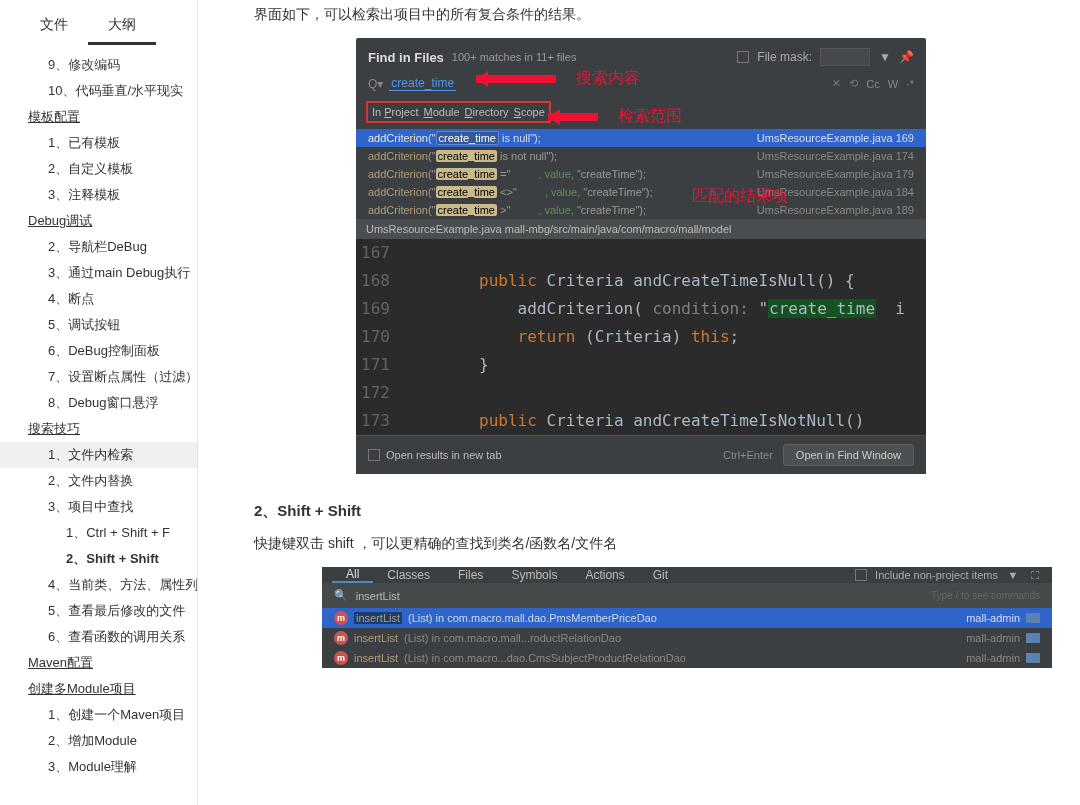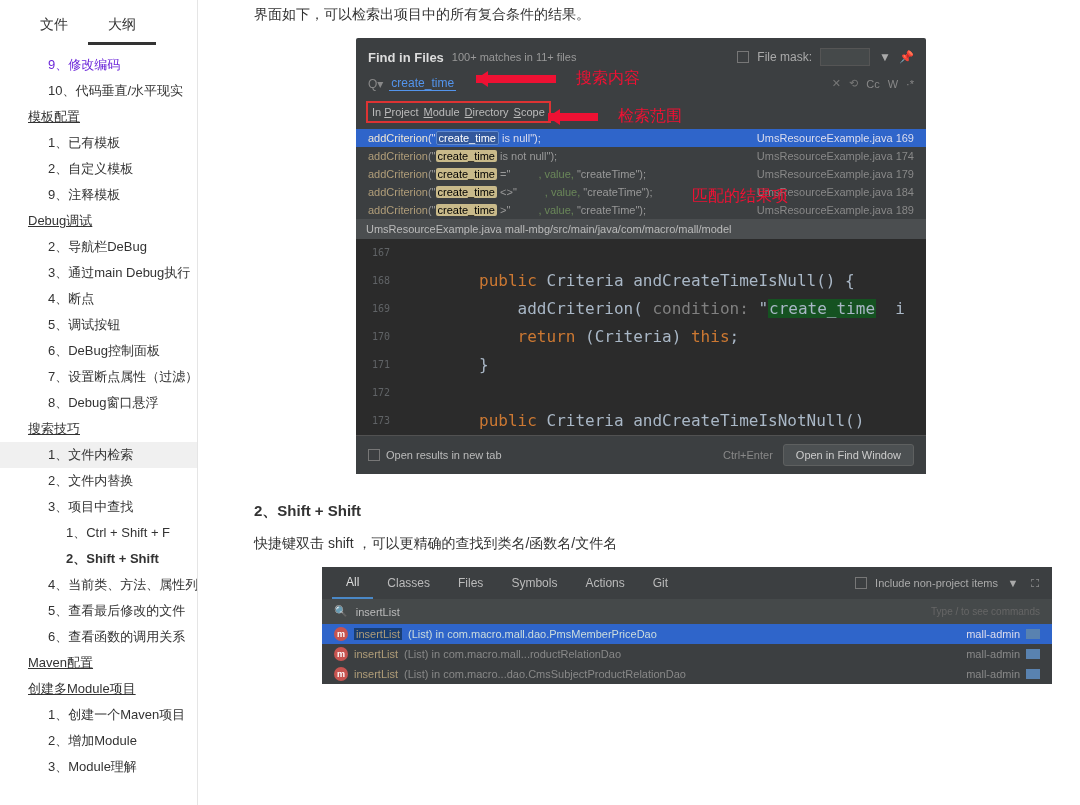--- a/index.html
+++ b/index.html
@@ -51,40 +51,40 @@
     .ide-result-match { background: #c9ba8a; color: #000; padding: 0 2px; border-radius: 2px; }
     .ide-result.hl .ide-result-match { background: #33589c; color: #fff; border: 1px solid #5d88cf; }
     .ide-result-rest { color: #999; }
     .ide-result.hl .ide-result-rest { color: #dde; }
     .ide-result-str { color: #6a8759; margin-left: 28px; }
     .ide-result-file { color: #888; font-size: 11px; }
     .ide-result.hl .ide-result-file { color: #dde; }
     .ide-path { background: #4b4e50; padding: 4px 10px; font-size: 11px; color: #bbb; }
     .ide-code { font-family: "Consolas", monospace; background: #2b2b2b; font-size: 16px; }
     .ide-code-line { display: flex; padding: 2px 0; line-height: 24px; }
-    .ide-gutter { width: 46px; text-align: right; padding-right: 12px; color: #606366; font-size: 10px; }
+    .ide-gutter { width: 46px; text-align: right; padding-right: 12px; color: #606366; font-size: 16px; }
     .ide-code-content { flex: 1; white-space: pre; color: #a9b7c6; }
     .kw { color: #cc7832; }
     .cmt { color: #808080; }
     .hl-green { background: #155221; padding: 0 1px; }
     .ide-footer { display: flex; align-items: center; padding: 8px 12px; background: #3c3f41; border-top: 1px solid #515151; }
     .ide-footer-check { display: flex; align-items: center; gap: 6px; color: #bbb; font-size: 11px; }
     .ide-footer-right { margin-left: auto; display: flex; gap: 10px; align-items: center; }
     .ide-hint { color: #888; font-size: 11px; }
     .ide-btn { background: #4c5052; border: 1px solid #5e6060; color: #ccc; padding: 4px 12px; font-size: 11px; border-radius: 3px; }
     
     
     .annotation { position: absolute; color: #e13; font-size: 16px; font-weight: 400; display: flex; align-items: center; gap: 20px; pointer-events: none; }
     .arrow { display: inline-block; width: 80px; height: 8px; background: linear-gradient(to right, #e13, #e13); position: relative; }
     .arrow::before { content: ''; position: absolute; left: -8px; top: -4px; border: 8px solid transparent; border-right: 12px solid #e13; }
     
     
     .se-panel { background: #3c3f41; color: #bbb; width: 730px; font-size: 11px; margin-top: 6px; }
     .se-tabs { display: flex; align-items: center; padding: 0 10px; background: #3c3f41; }
-    .se-tab { padding: 8px 14px; color: #bbb; cursor: pointer; font-size: 12px; }
+    .se-tab { padding: 0 14px; color: #bbb; cursor: pointer; font-size: 12px; }
     .se-tab.active { border-bottom: 2px solid #4a88c7; color: #ddd; }
     .se-tabs-right { margin-left: auto; display: flex; align-items: center; gap: 8px; color: #aaa; }
     .se-search-row { padding: 6px 12px; background: #45494a; color: #bbb; display: flex; align-items: center; }
     .se-search-icon { margin-right: 8px; color: #888; }
     .se-hint { margin-left: auto; color: #666; font-size: 10px; }
     .se-results { background: #3c3f41; }
     .se-result { display: flex; align-items: center; padding: 3px 12px; gap: 6px; }
     .se-result.hl { background: #2f65ca; color: #fff; }
     .se-ricon { width: 14px; height: 14px; border-radius: 50%; background: #c75450; color: #fff; display: inline-flex; align-items: center; justify-content: center; font-size: 9px; font-weight: bold; }
     .se-method { color: #b09d79; }
@@ -99,26 +99,26 @@
 <body>
 
 <div class="container">
 
   <div class="sidebar">
     <div class="tabs">
       <div class="tab">文件</div>
       <div class="tab active">大纲</div>
     </div>
     <div class="tree" id="tree">
-        <div class="tree-item l1" style="color:#6d28d9">9、修改编码</div>
+        <div class="tree-item l1" style="color:#404040">9、修改编码</div>
         <div class="tree-item l1">10、代码垂直/水平现实</div>
         <div class="tree-item heading">模板配置</div>
         <div class="tree-item l1">1、已有模板</div>
         <div class="tree-item l1">2、自定义模板</div>
-        <div class="tree-item l1">9、注释模板</div>
+        <div class="tree-item l1">3、注释模板</div>
         <div class="tree-item heading">Debug调试</div>
         <div class="tree-item l1">2、导航栏DeBug</div>
         <div class="tree-item l1">3、通过main Debug执行</div>
         <div class="tree-item l1">4、断点</div>
         <div class="tree-item l1">5、调试按钮</div>
         <div class="tree-item l1">6、DeBug控制面板</div>
         <div class="tree-item l1">7、设置断点属性（过滤）</div>
         <div class="tree-item l1">8、Debug窗口悬浮</div>
         <div class="tree-item heading">搜索技巧</div>
         <div class="tree-item l1 active">1、文件内检索</div>

